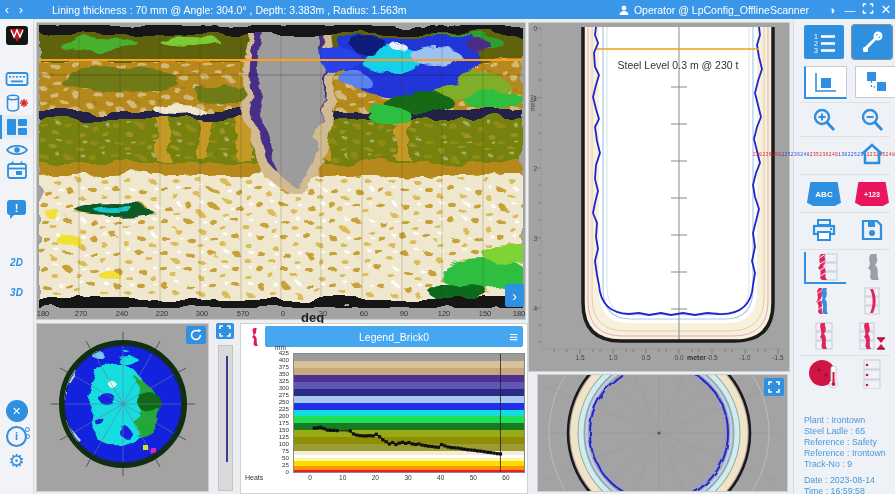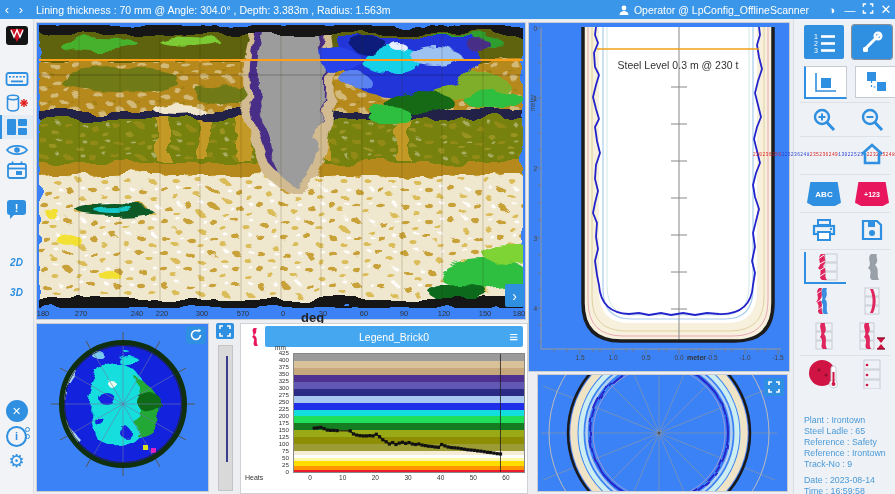--- a/index.html
+++ b/index.html
@@ -2,33 +2,33 @@
 <html><head>
 <meta charset="utf-8">
 <style>
   html,body{margin:0;padding:0;background:#dfe3e8;font-family:"Liberation Sans",sans-serif;}
   #app{position:relative;width:895px;height:494px;background:#eceef1;overflow:hidden;}
   .abs{position:absolute;}
   
   #topbar{position:absolute;left:0;top:0;width:895px;height:19px;background:#3a96e8;color:#fff;
     display:flex;align-items:center;font-size:10.5px;}
   #topbar .nav{width:14px;text-align:center;font-size:13px;line-height:19px;cursor:pointer;}
-  #topbar .status{margin-left:8px;white-space:nowrap;}
+  #topbar .status{margin-left:24px;white-space:nowrap;}
   #topbar .spacer{flex:1;}
   #topbar .user{display:flex;align-items:center;gap:4px;margin-right:14px;}
   #topbar .winbtn{width:18px;text-align:center;font-size:11px;cursor:pointer;}
   
   #lsb{position:absolute;left:0;top:19px;width:33px;height:475px;background:#f1f3f6;border-right:1px solid #d9dce1;}
   #rsb{position:absolute;left:793px;top:19px;width:102px;height:475px;background:#eef1f5;border-left:1px solid #d9dce1;}
   .lsb-item{position:absolute;left:0;width:33px;display:flex;justify-content:center;align-items:center;}
   .lsb-2d{color:#2f8fe0;font-style:italic;font-weight:bold;font-size:10px;}
   .blue-circle{width:22px;height:22px;border-radius:50%;background:#2f8fe0;color:#fff;display:flex;align-items:center;justify-content:center;font-size:11px;}
   .active-bar{position:absolute;left:0;top:0;width:2px;height:100%;background:#2f8fe0;}
   
-  .panel{position:absolute;background:#3b82f6;border:1px solid #c9ccd1;box-sizing:border-box;}
+  .panel{position:absolute;background:#a3a3a3;border:1px solid #c9ccd1;box-sizing:border-box;}
   
   #contour-panel{left:36px;top:22px;width:490px;height:298px;}
   #contour-art{position:absolute;left:2px;top:2px;width:484px;height:283px;}
   #deg-axis{position:absolute;left:2px;top:286px;width:484px;height:12px;font-size:7.5px;color:#333;}
   #deg-axis span{position:absolute;transform:translateX(-50%);}
   #deg-label{position:absolute;left:264px;top:287px;font-size:13px;font-weight:bold;color:#222;}
   #next-btn{left:505px;top:284px;width:19px;height:23px;background:#2f8fe0;color:#fff;border-radius:2px;
     display:flex;align-items:center;justify-content:center;font-size:14px;cursor:pointer;}
   
   #section-panel{left:528px;top:22px;width:262px;height:350px;}
@@ -268,21 +268,21 @@
           <line x1="363" y1="6" x2="363" y2="277"></line>
           <line x1="403" y1="6" x2="403" y2="277"></line>
           <line x1="444" y1="6" x2="444" y2="277"></line>
       </g>
       <line x1="0" y1="50" x2="484" y2="50" stroke="rgba(0,0,0,0.25)" stroke-width="1"></line>
       <line x1="0" y1="35" x2="484" y2="35" stroke="#ffa018" stroke-width="2"></line>
     </svg>
     <div id="deg-axis">
       <span style="left:4px">180</span>
       <span style="left:42px">270</span>
-      <span style="left:98px">240</span>
+      <span style="left:83px">240</span>
       <span style="left:123px">220</span>
       <span style="left:163px">300</span>
       <span style="left:204px">570</span>
       <span style="left:244px">0</span>
       <span style="left:284px">30</span>
       <span style="left:325px">60</span>
       <span style="left:365px">90</span>
       <span style="left:405px">120</span>
       <span style="left:446px">150</span>
       <span style="left:480px">180</span>

